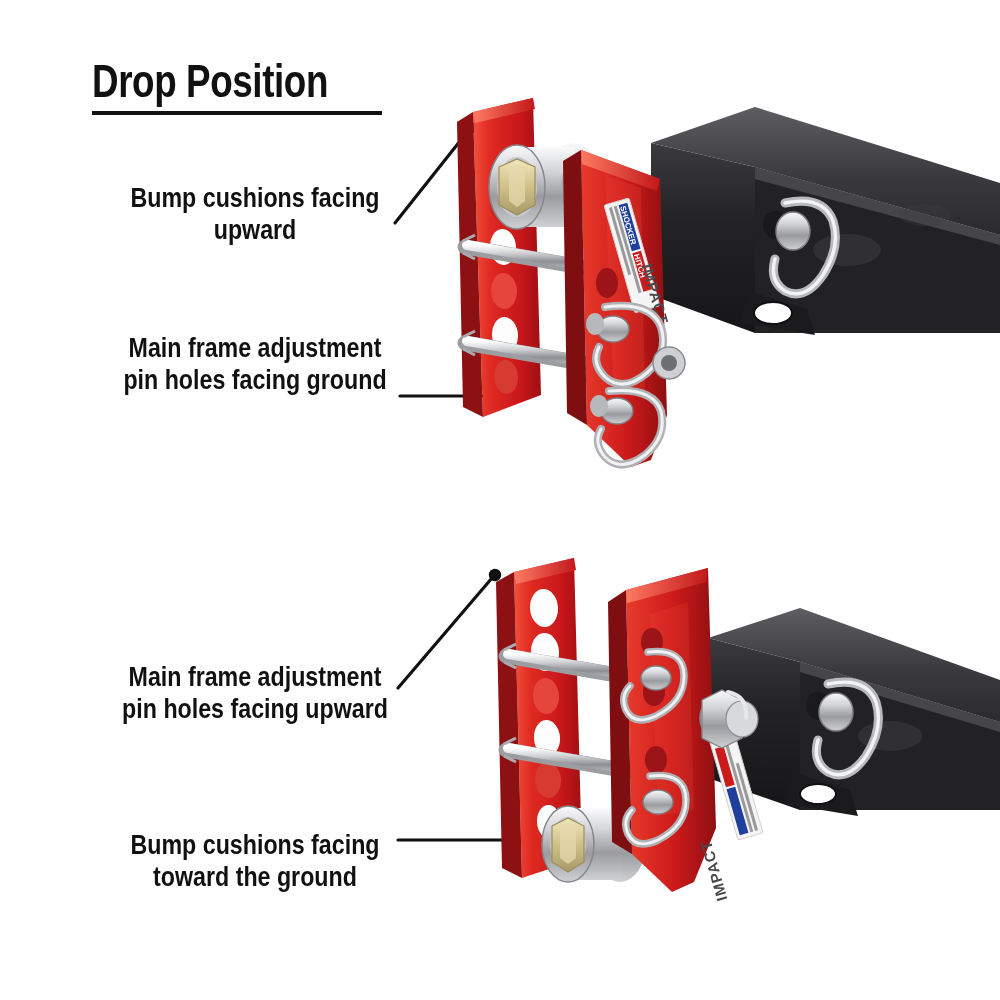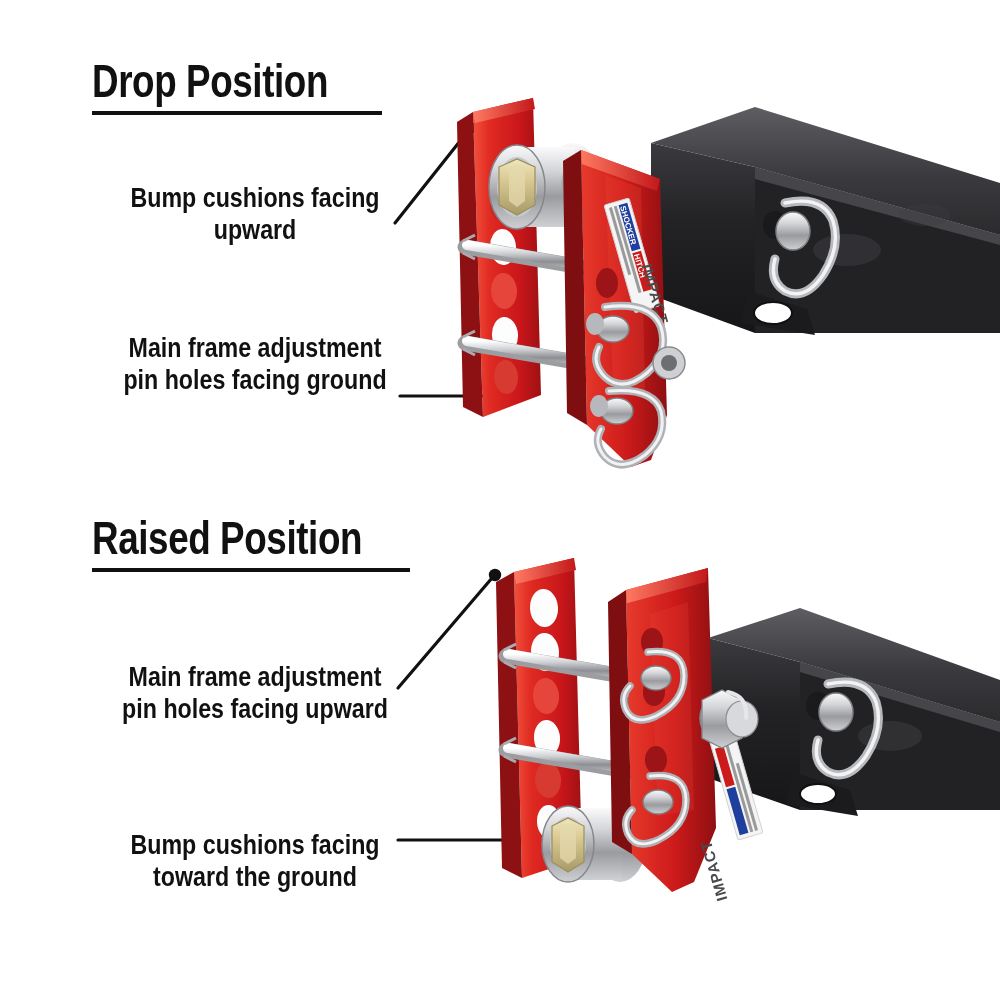--- a/index.html
+++ b/index.html
@@ -210,24 +210,20 @@
         <path d="M154 296 Q198 292 206 316 Q212 342 190 360 Q166 378 150 362 Q138 348 146 334" fill="none" stroke="#f1f2f4" stroke-width="3" stroke-linecap="round"></path>
 
         <ellipse cx="214" cy="268" rx="16" ry="16" fill="#cfd0d3" stroke="#8a8b8f" stroke-width="1.5"></ellipse>
         <ellipse cx="214" cy="268" rx="8" ry="8" fill="#6d6e72"></ellipse>
       </g>
     </svg>
   </div>
 
   <div class="section" id="section-raised">
 
-    <div class="heading-wrap" style="left:92px; top:25px; width:400px;">
-      <div class="heading">Raised Position</div>
-      <div class="heading-rule" style="width:318px;"></div>
-    </div>
 
     <div class="callout" style="left:55px; top:172px; width:400px;">Main frame adjustment
 pin holes facing upward</div>
 
     <div class="callout" style="left:60px; top:340px; width:390px;">Bump cushions facing
 toward the ground</div>
 
     <svg class="leader" style="left:0;top:0;width:1000px;height:510px;">
       <line x1="398" y1="198" x2="492" y2="88" stroke="#111111" stroke-width="3.2" stroke-linecap="round"></line>
       <circle cx="495" cy="85" r="6.2" fill="#111111"></circle>

